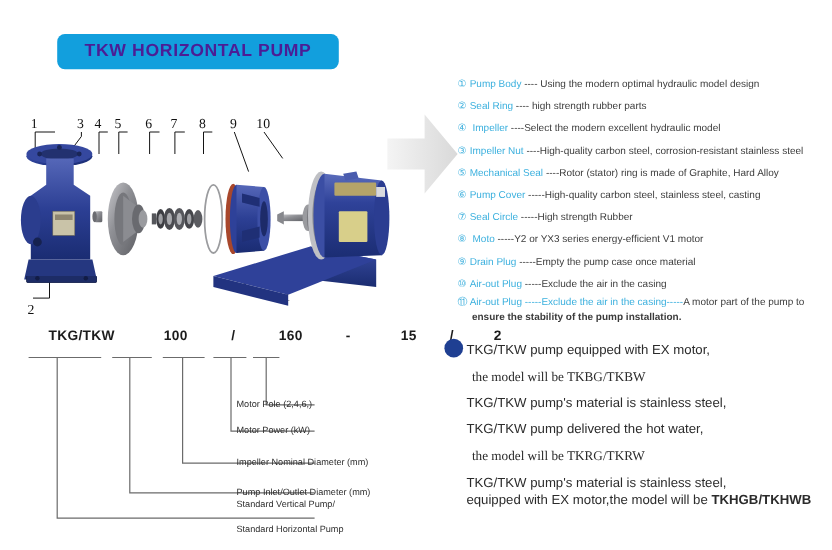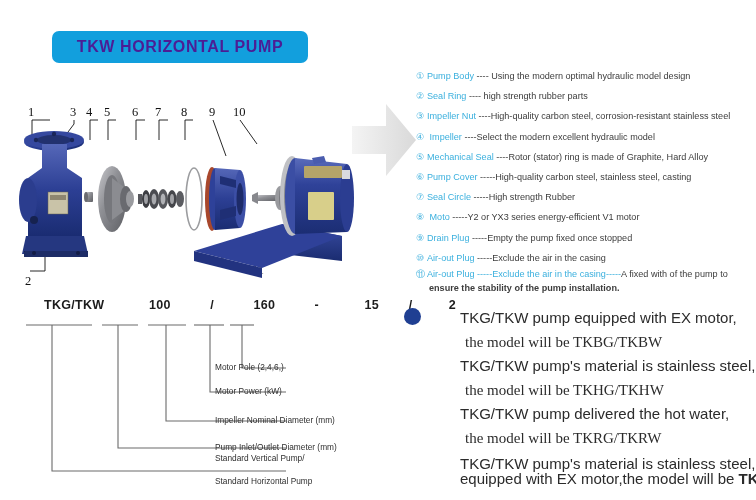--- a/index.html
+++ b/index.html
@@ -61,23 +61,22 @@
   #nom-lines { position: absolute; left: 0; top: 0; }
 
   
   #variant-block { position: absolute; left: 424px; top: 306px; width: 332px; }
   #variant-dot {
     position: absolute; left: 404px; top: 308px;
     width: 17px; height: 17px; border-radius: 50%;
     background: #1f3f92;
   }
   .var-line {
-    font-size: 15px; color: #2b2b2b; line-height: 24px;
+    font-size: 12px; color: #2b2b2b; line-height: 24px;
     white-space: nowrap;
-    margin-left: 36px;
   }
   .var-line.tight { line-height: 15px; }
   .var-line .b { font-weight: bold; text-align: right; }
   .var-line .ind { display:inline-block; padding-left: 5px; font-family: Liberation Serif, serif; }
 </style>
 </head>
 <body>
 
 <div class="page">
 
@@ -246,45 +245,45 @@
   </div>
 
   <div id="parts-list">
     <div class="part-row">
       <span class="num">①</span><span class="nm">Pump Body</span><span class="ds"> ---- </span><span class="ds">Using the modern optimal hydraulic model design</span>
     </div>
     <div class="part-row">
       <span class="num">②</span><span class="nm">Seal Ring</span><span class="ds"> ---- </span><span class="ds">high strength rubber parts</span>
     </div>
     <div class="part-row">
+      <span class="num">④</span><span class="nm"> Impeller</span><span class="ds"> ----</span><span class="ds">Select the modern excellent hydraulic model</span>
+    </div>
+    <div class="part-row">
       <span class="num">③</span><span class="nm">Impeller Nut</span><span class="ds"> ----</span><span class="ds">High-quality carbon steel, corrosion-resistant stainless steel</span>
     </div>
     <div class="part-row">
-      <span class="num">④</span><span class="nm"> Impeller</span><span class="ds"> ----</span><span class="ds">Select the modern excellent hydraulic model</span>
-    </div>
-    <div class="part-row">
       <span class="num">⑤</span><span class="nm">Mechanical Seal</span><span class="ds"> ----</span><span class="ds">Rotor (stator) ring is made of Graphite, Hard Alloy</span>
     </div>
     <div class="part-row">
       <span class="num">⑥</span><span class="nm">Pump Cover</span><span class="ds"> -----</span><span class="ds">High-quality carbon steel, stainless steel, casting</span>
     </div>
     <div class="part-row">
       <span class="num">⑦</span><span class="nm">Seal Circle</span><span class="ds"> -----</span><span class="ds">High strength Rubber</span>
     </div>
     <div class="part-row">
       <span class="num">⑧</span><span class="nm"> Moto</span><span class="ds"> -----</span><span class="ds">Y2 or YX3 series energy-efficient V1 motor</span>
     </div>
     <div class="part-row">
-      <span class="num">⑨</span><span class="nm">Drain Plug</span><span class="ds"> -----</span><span class="ds">Empty the pump fixed once stopped</span>
+      <span class="num">⑨</span><span class="nm">Drain Plug</span><span class="ds"> -----</span><span class="ds">Empty the pump case once material</span>
     </div>
     <div class="part-row">
       <span class="num">⑩</span><span class="nm">Air-out Plug</span><span class="ds"> -----</span><span class="ds">Exclude the air in the casing</span>
     </div>
     <div class="part-row wrap">
-      <span class="num">⑪</span><span class="nm">Air-out Plug -----Exclude the air in the casing-----</span><span class="ds">A fixed with of the pump to</span>
+      <span class="num">⑪</span><span class="nm">Air-out Plug -----Exclude the air in the casing-----</span><span class="ds">A motor part of the pump to</span>
       <span class="cont">ensure the stability of the pump installation.</span>
     </div>
   </div>
 
   <div id="nomenclature">
     <div id="code-line">
       <span style="width:72px">TKG/TKW</span>
       <span style="width:40px;text-align:center">100</span>
       <span style="width:17px;text-align:center">/</span>
       <span style="width:40px;text-align:center">160</span>
@@ -317,20 +316,19 @@
     <div class="nom-label" style="left:201px; top:144px">Pump Inlet/Outlet Diameter (mm)</div>
     <div class="nom-label" style="left:201px; top:155px">Standard Vertical  Pump/</div>
     <div class="nom-label" style="left:201px; top:178px">Standard  Horizontal Pump</div>
   </div>
 
   <div id="variant-dot"></div>
   <div id="variant-block">
     <div class="var-line">TKG/TKW pump equipped with EX motor,</div>
     <div class="var-line"><span class="ind">the model will be TKBG/TKBW</span></div>
     <div class="var-line">TKG/TKW pump's material is stainless steel,</div>
-    <div class="var-line"><span class="ind">the model will be TKHG/TKHW</span></div>
     <div class="var-line">TKG/TKW pump delivered the hot water,</div>
     <div class="var-line"><span class="ind">the model will be TKRG/TKRW</span></div>
     <div class="var-line tight" style="padding-top:6px">TKG/TKW pump's material is stainless steel,</div>
     <div class="var-line tight"><span>equipped with EX motor,the model will be </span><span class="b">TKHGB/TKHWB</span></div>
   </div>
 
 </div>
 
 </body></html>

